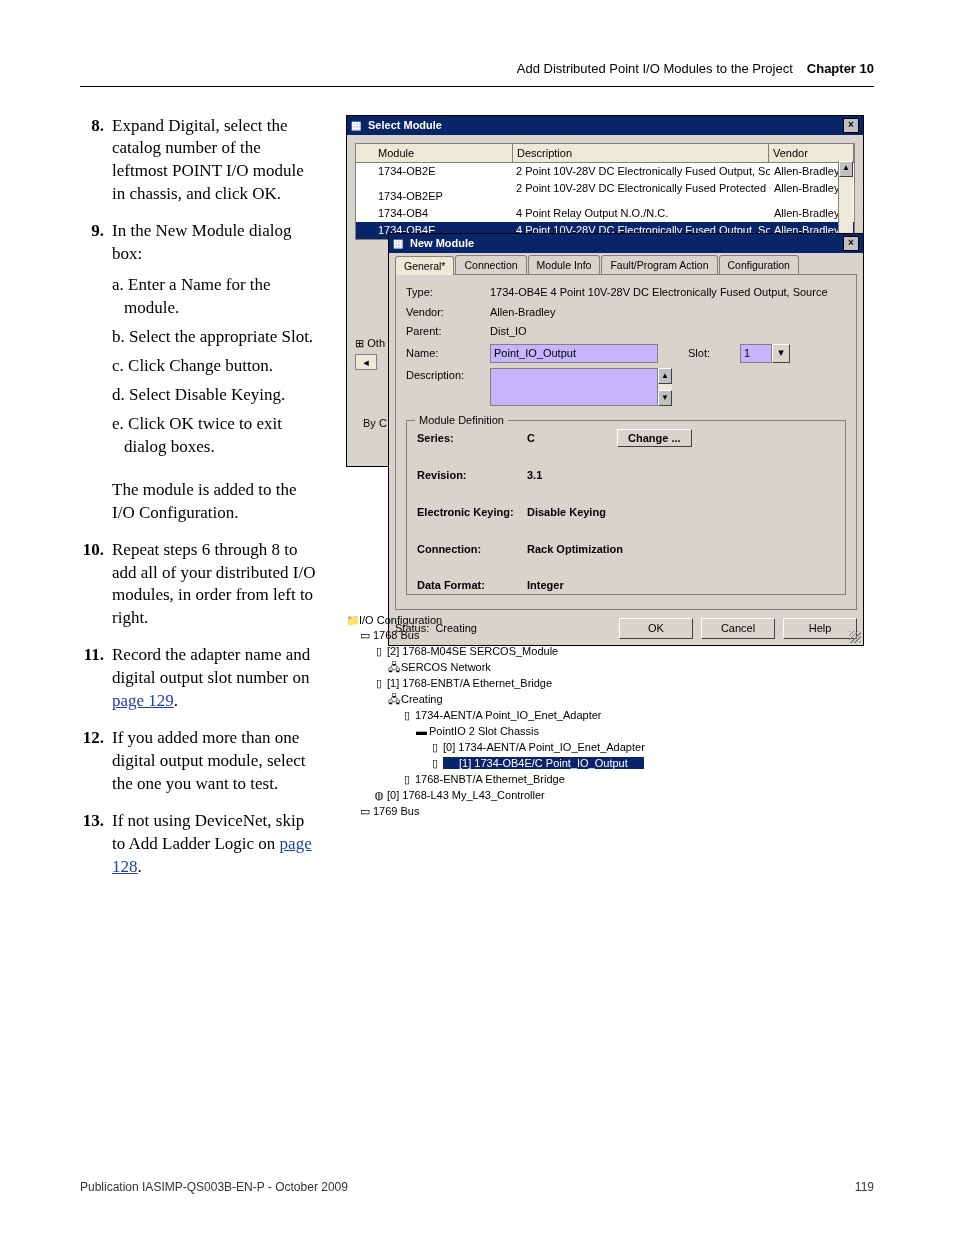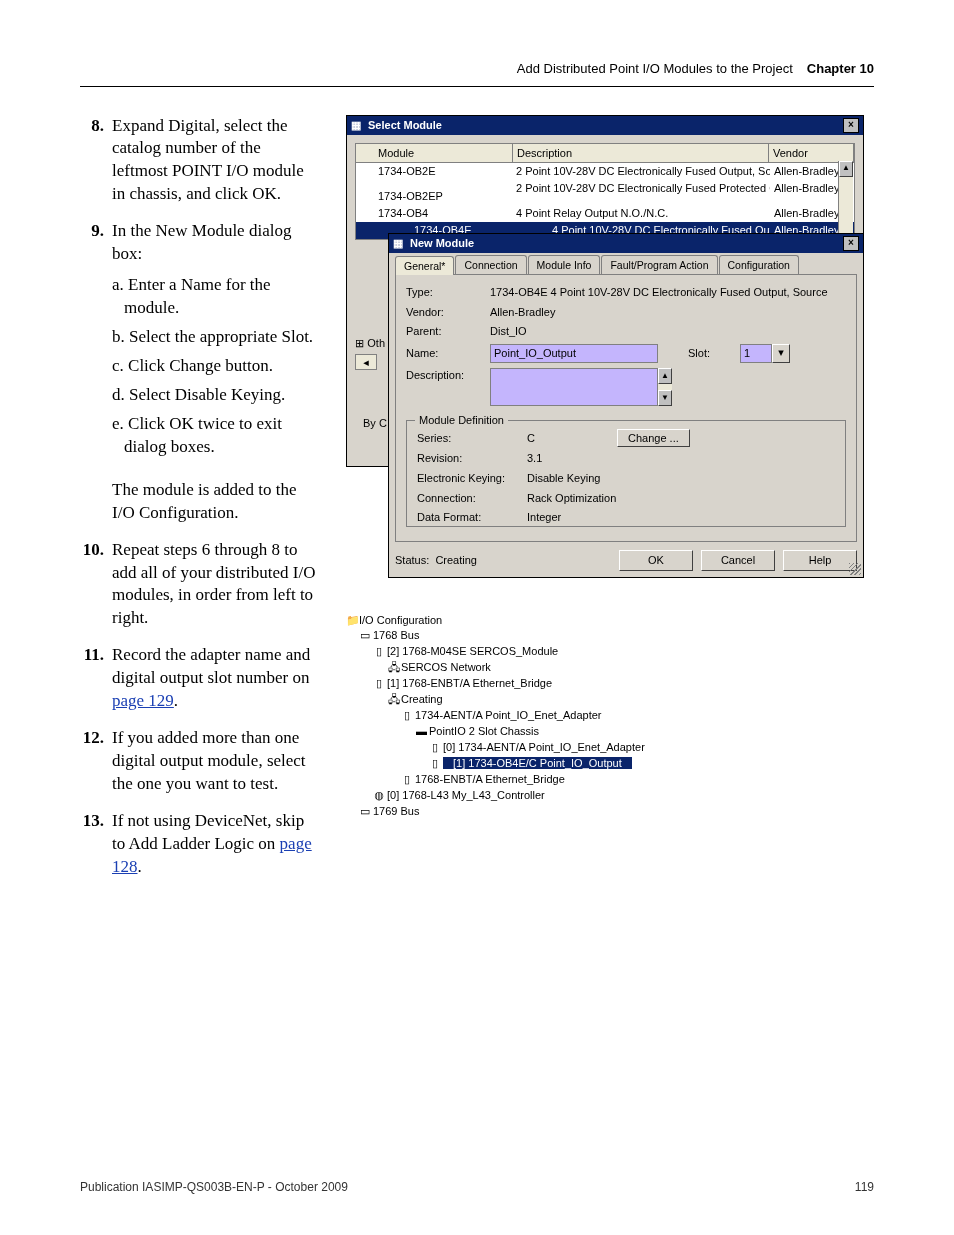--- a/index.html
+++ b/index.html
@@ -22,41 +22,41 @@
   
   .win{position:absolute;font-family:Tahoma,Arial,sans-serif;font-size:11px;color:#000;background:#d8d4cc;border:1px solid #000;}
   .titlebar{background:#0a246a;color:#fff;font-weight:700;padding:2px 4px;display:flex;align-items:center;justify-content:space-between;}
   .titlebar .t{display:flex;align-items:center;gap:4px;}
   .close{width:14px;height:13px;background:#c0c0c0;border:1px solid #000;font:700 10px/11px Arial;text-align:center;color:#000;}
   .listhdr{display:flex;background:#ece9d8;border-bottom:1px solid #808080;}
   .listhdr>div{padding:2px 4px;border-right:1px solid #808080;background:#ece9d8;}
   .listbody{background:#fff;min-height:58px;}
   .row{display:flex;}
   .row>div{padding:1px 4px;white-space:nowrap;overflow:hidden;}
-  .row.sel{background:#0a246a;color:#fff;padding-left:36px;}
+  .row.sel{background:#0a246a;color:#fff;}
   .col-mod{width:100px;padding-left:22px !important;}
   .col-desc{flex:1;}
   .col-vend{width:76px;}
   .scrolltrack{position:absolute;top:17px;right:1px;bottom:1px;width:14px;background:#ece9d8;border-left:1px solid #808080;}
   .scrollbtn{height:14px;background:#c0c0c0;border:1px solid #fff;border-right-color:#404040;border-bottom-color:#404040;display:flex;align-items:center;justify-content:center;font-size:8px;}
   .field{border:1px solid #808080;background:#c4b5fd;padding:1px 3px;min-height:14px;}
   .btn{background:#d8d4cc;border:1px solid #404040;border-top-color:#fff;border-left-color:#fff;padding:2px 10px;min-width:52px;text-align:center;}
   .tabs{display:flex;gap:1px;margin:2px 6px 0 6px;}
   .tab{background:#d8d4cc;border:1px solid #808080;border-bottom:none;border-top-left-radius:3px;border-top-right-radius:3px;padding:2px 8px;font-size:10.5px;}
   .tab.active{background:#ece9d8;position:relative;top:1px;}
   .pane{margin:0 6px 6px 6px;border:1px solid #808080;background:#d8d4cc;padding:10px 10px 14px 10px;}
   .kv{display:grid;grid-template-columns:78px 1fr;row-gap:5px;column-gap:6px;align-items:center;}
   .grpbox{border:1px solid #808080;margin-top:14px;padding:10px 10px 1px 10px;position:relative;}
   .grpbox>.legend{position:absolute;top:-8px;left:8px;background:#d8d4cc;padding:0 4px;font-size:11px;}
   .dlg-foot{display:flex;justify-content:space-between;align-items:center;margin:8px 6px 6px 6px;}
   .dlg-foot .btns{display:flex;gap:8px;}
   
   .tree{position:absolute;font-family:Tahoma,Arial,sans-serif;font-size:11px;line-height:1.45;color:#000;}
   .tree .n{white-space:nowrap;}
-  .tree .sel{background:#0a246a;color:#fff;padding:0 10px;}
+  .tree .sel{background:#0a246a;color:#fff;padding:0 16px;}
   .tree .ind1{padding-left:14px;} .tree .ind2{padding-left:28px;} .tree .ind3{padding-left:42px;}
   .tree .ind4{padding-left:56px;} .tree .ind5{padding-left:70px;} .tree .ind6{padding-left:84px;}
   .ic{display:inline-block;width:10px;text-align:center;margin-right:3px;}
   .footer{position:absolute;left:80px;right:80px;bottom:40px;display:flex;justify-content:space-between;font-family:Arial,sans-serif;font-size:12px;color:#333;gap:28px;}
   .resize{position:absolute;right:2px;bottom:2px;width:12px;height:12px;background:repeating-linear-gradient(135deg,#808080 0 1px,transparent 1px 3px);}
 </style>
 </head>
 <body>
 
 <div class="page">
@@ -202,21 +202,21 @@
               <div style="width:14px;display:flex;flex-direction:column;">
                 <div class="scrollbtn">▲</div>
                 <div style="flex:1;background:#ece9d8;"></div>
                 <div class="scrollbtn">▼</div>
               </div>
             </div>
           </div>
 
           <div class="grpbox">
             <span class="legend">Module Definition</span>
-            <div style="display:grid;grid-template-columns:110px 90px auto;row-gap:5px;align-items:center;">
+            <div style="display:grid;grid-template-columns:110px 90px auto;row-gap:22px;align-items:center;font-weight:bold;">
               <div>Series:</div>
               <div>C</div>
               <div><span class="btn">Change ...</span></div>
               <div>Revision:</div>
               <div>3.1</div>
                 <div></div>
               <div>Electronic Keying:</div>
               <div style="grid-column:2/4;">Disable Keying</div>
               <div>Connection:</div>
               <div style="grid-column:2/4;">Rack Optimization</div>

